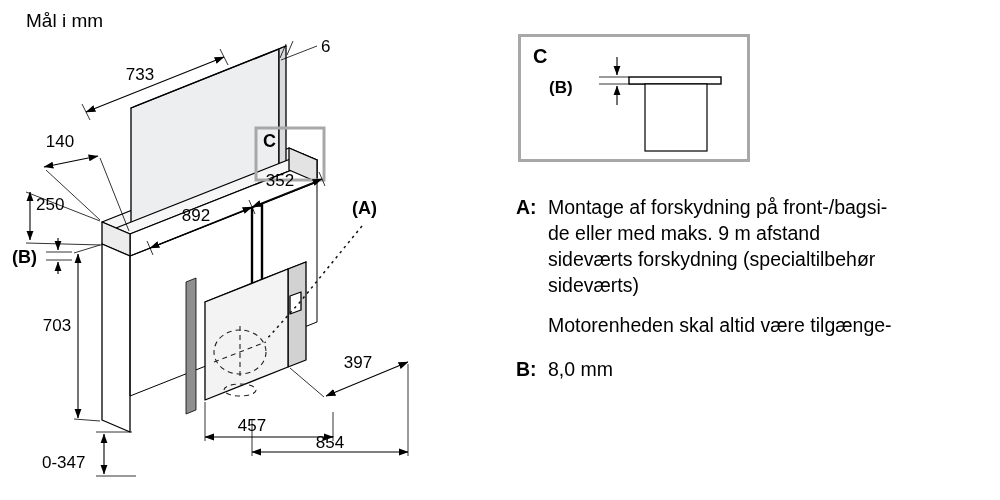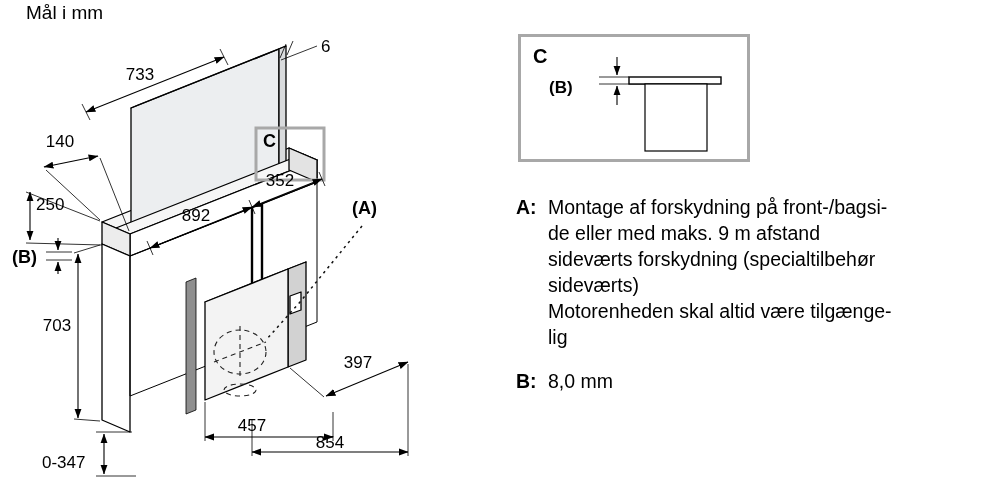--- a/index.html
+++ b/index.html
@@ -1,21 +1,21 @@
 <!DOCTYPE html>
 <html><head>
 <meta charset="utf-8">
 <style>
   html,body { margin:0; padding:0; background:#fff; }
   .page {
     position:relative; width:1000px; height:500px; background:#ffffff;
     font-family:"Liberation Sans", sans-serif; color:#000; overflow:hidden;
   }
   .page-title {
-    position:absolute; left:26px; top:2px; font-size:19px; color:#000;
+    position:absolute; left:26px; top:10px; font-size:19px; color:#000;
   }
   .main-svg { position:absolute; left:0; top:0; }
   .main-svg text { font-family:"Liberation Sans", sans-serif; font-size:17px; fill:#000; }
   .main-svg text.strong { font-weight:700; font-size:18px; }
   .outline { stroke:#000; stroke-width:1.3; stroke-linejoin:round; }
   .thin    { stroke:#000; stroke-width:0.8; fill:none; }
   .dimline { stroke:#000; stroke-width:1.1; fill:none; }
   .dashed  { stroke:#222; stroke-width:1.1; fill:none; stroke-dasharray:5 4; }
   .dotted  { stroke:#111; stroke-width:1.5; fill:none; stroke-dasharray:2.5 4; }
   .callout-rect { fill:none; stroke:#a8a8a8; stroke-width:3; }
@@ -23,21 +23,21 @@
   .detail-box {
     position:absolute; left:518px; top:34px; width:232px; height:128px;
     border:3px solid #a8a8a8; background:#fff; box-sizing:border-box;
   }
   .detail-box svg text { font-family:"Liberation Sans", sans-serif; fill:#000; }
 
   .legend { position:absolute; left:516px; top:194px; width:470px; font-size:19.5px; line-height:26px; }
   .legend-row { display:flex; }
   .legend-key { width:32px; flex:0 0 32px; font-weight:700; }
   .legend-text .ll { white-space:nowrap; }
-  .legend-text .gap { }
+  .legend-text .gap { margin-top:14px; }
   .b-row { margin-top:18px; }
 </style>
 </head>
 <body>
 
 <div class="page">
 
   <div class="page-title">Mål i mm</div>
 
   <svg class="main-svg" width="505" height="500" viewBox="0 0 505 500">
@@ -178,21 +178,20 @@
 
   <div class="legend">
     <div class="legend-row">
       <span class="legend-key">A:</span>
       <div class="legend-text">
         <div class="ll">Montage af forskydning på front-/bagsi-</div>
         <div class="ll">de eller med maks. 9 m afstand</div>
         <div class="ll">sideværts forskydning (specialtilbehør</div>
         <div class="ll">sideværts)</div>
         <div class="ll gap">Motorenheden skal altid være tilgænge-</div>
-        <div class="ll">lig</div>
       </div>
     </div>
     <div class="legend-row b-row">
       <span class="legend-key">B:</span>
       <div class="legend-text">8,0 mm</div>
     </div>
   </div>
 
 </div>
 

